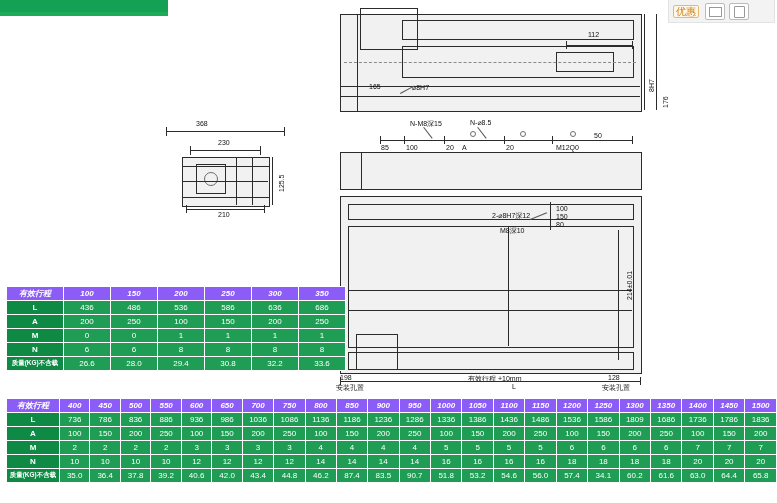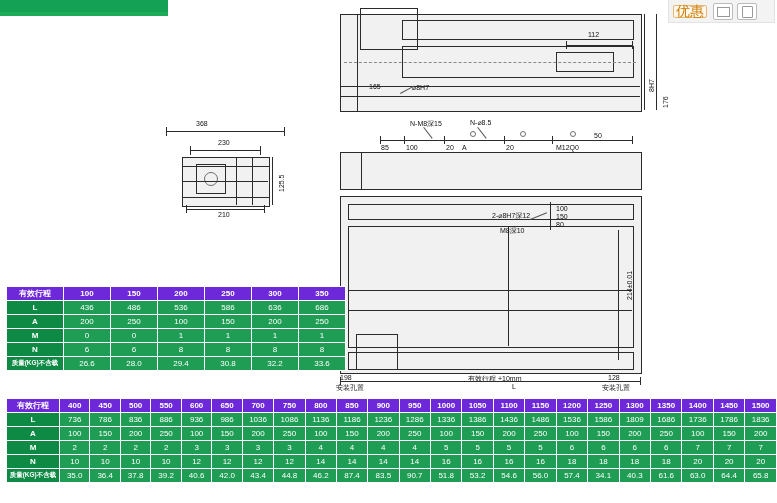--- a/index.html
+++ b/index.html
@@ -22,21 +22,21 @@
     background:#14a055;
   }
 
   
   .badge{
     position:absolute;right:2px;top:0;width:105px;height:22px;
     background:#f3f3f3;border:1px solid #e2e2e2;border-top:none;
     display:flex;align-items:center;
   }
   .badge .tag{
-    font-size:14px;color:#cc7a00;margin-left:4px;
+    font-size:10px;color:#cc7a00;margin-left:4px;
     border:1px solid #e8b873;background:#fff7ea;border-radius:2px;
     padding:0 2px;line-height:11px;
   }
   .badge .ic{width:18px;height:15px;margin-left:6px;border:1px solid #bbb;border-radius:2px;background:#fff;position:relative;}
   .badge .ic2{width:18px;height:15px;margin-left:4px;border:1px solid #bbb;border-radius:2px;background:#fff;position:relative;}
   .badge .ic:after{content:"";position:absolute;left:3px;top:3px;width:11px;height:8px;border:1px solid #999;}
   .badge .ic2:after{content:"";position:absolute;left:4px;top:2px;width:9px;height:10px;border:1px solid #999;border-radius:1px;}
 
   
   .drawing{position:absolute;left:0;top:0;width:777px;height:400px;}
@@ -69,21 +69,21 @@
     font-family:"Liberation Sans", sans-serif;
   }
   table.spec td{
     border:1px solid #ffffff;
     background:#1f9d54;
     text-align:center;
     padding:0;
     height:13px;
     white-space:nowrap;
   }
-  table.spec td.hdr{background:#6d28d9;font-weight:bold;}
+  table.spec td.hdr{background:#8b5cf6;font-weight:bold;font-style:italic;}
   table.spec td.rowlbl{background:#0e8a45;font-weight:bold;}
   #table-small{left:6px;top:286px;}
   #table-small td{width:46px;}
   #table-small td.rowlbl{width:56px;}
   #table-large{left:6px;top:398px;}
   #table-large td{width:40px;}
   #table-large td.rowlbl{width:56px;}
   table.spec td.tiny{font-size:6.5px;}
 </style>
 </head>
@@ -418,21 +418,21 @@
           <td>46.2</td>
           <td>87.4</td>
           <td>83.5</td>
           <td>90.7</td>
           <td>51.8</td>
           <td>53.2</td>
           <td>54.6</td>
           <td>56.0</td>
           <td>57.4</td>
           <td>34.1</td>
-          <td>40.3</td>
+          <td>60.2</td>
           <td>61.6</td>
           <td>63.0</td>
           <td>64.4</td>
           <td>65.8</td>
         </tr>
   </tbody>
     </table>
 
 </div>
 

